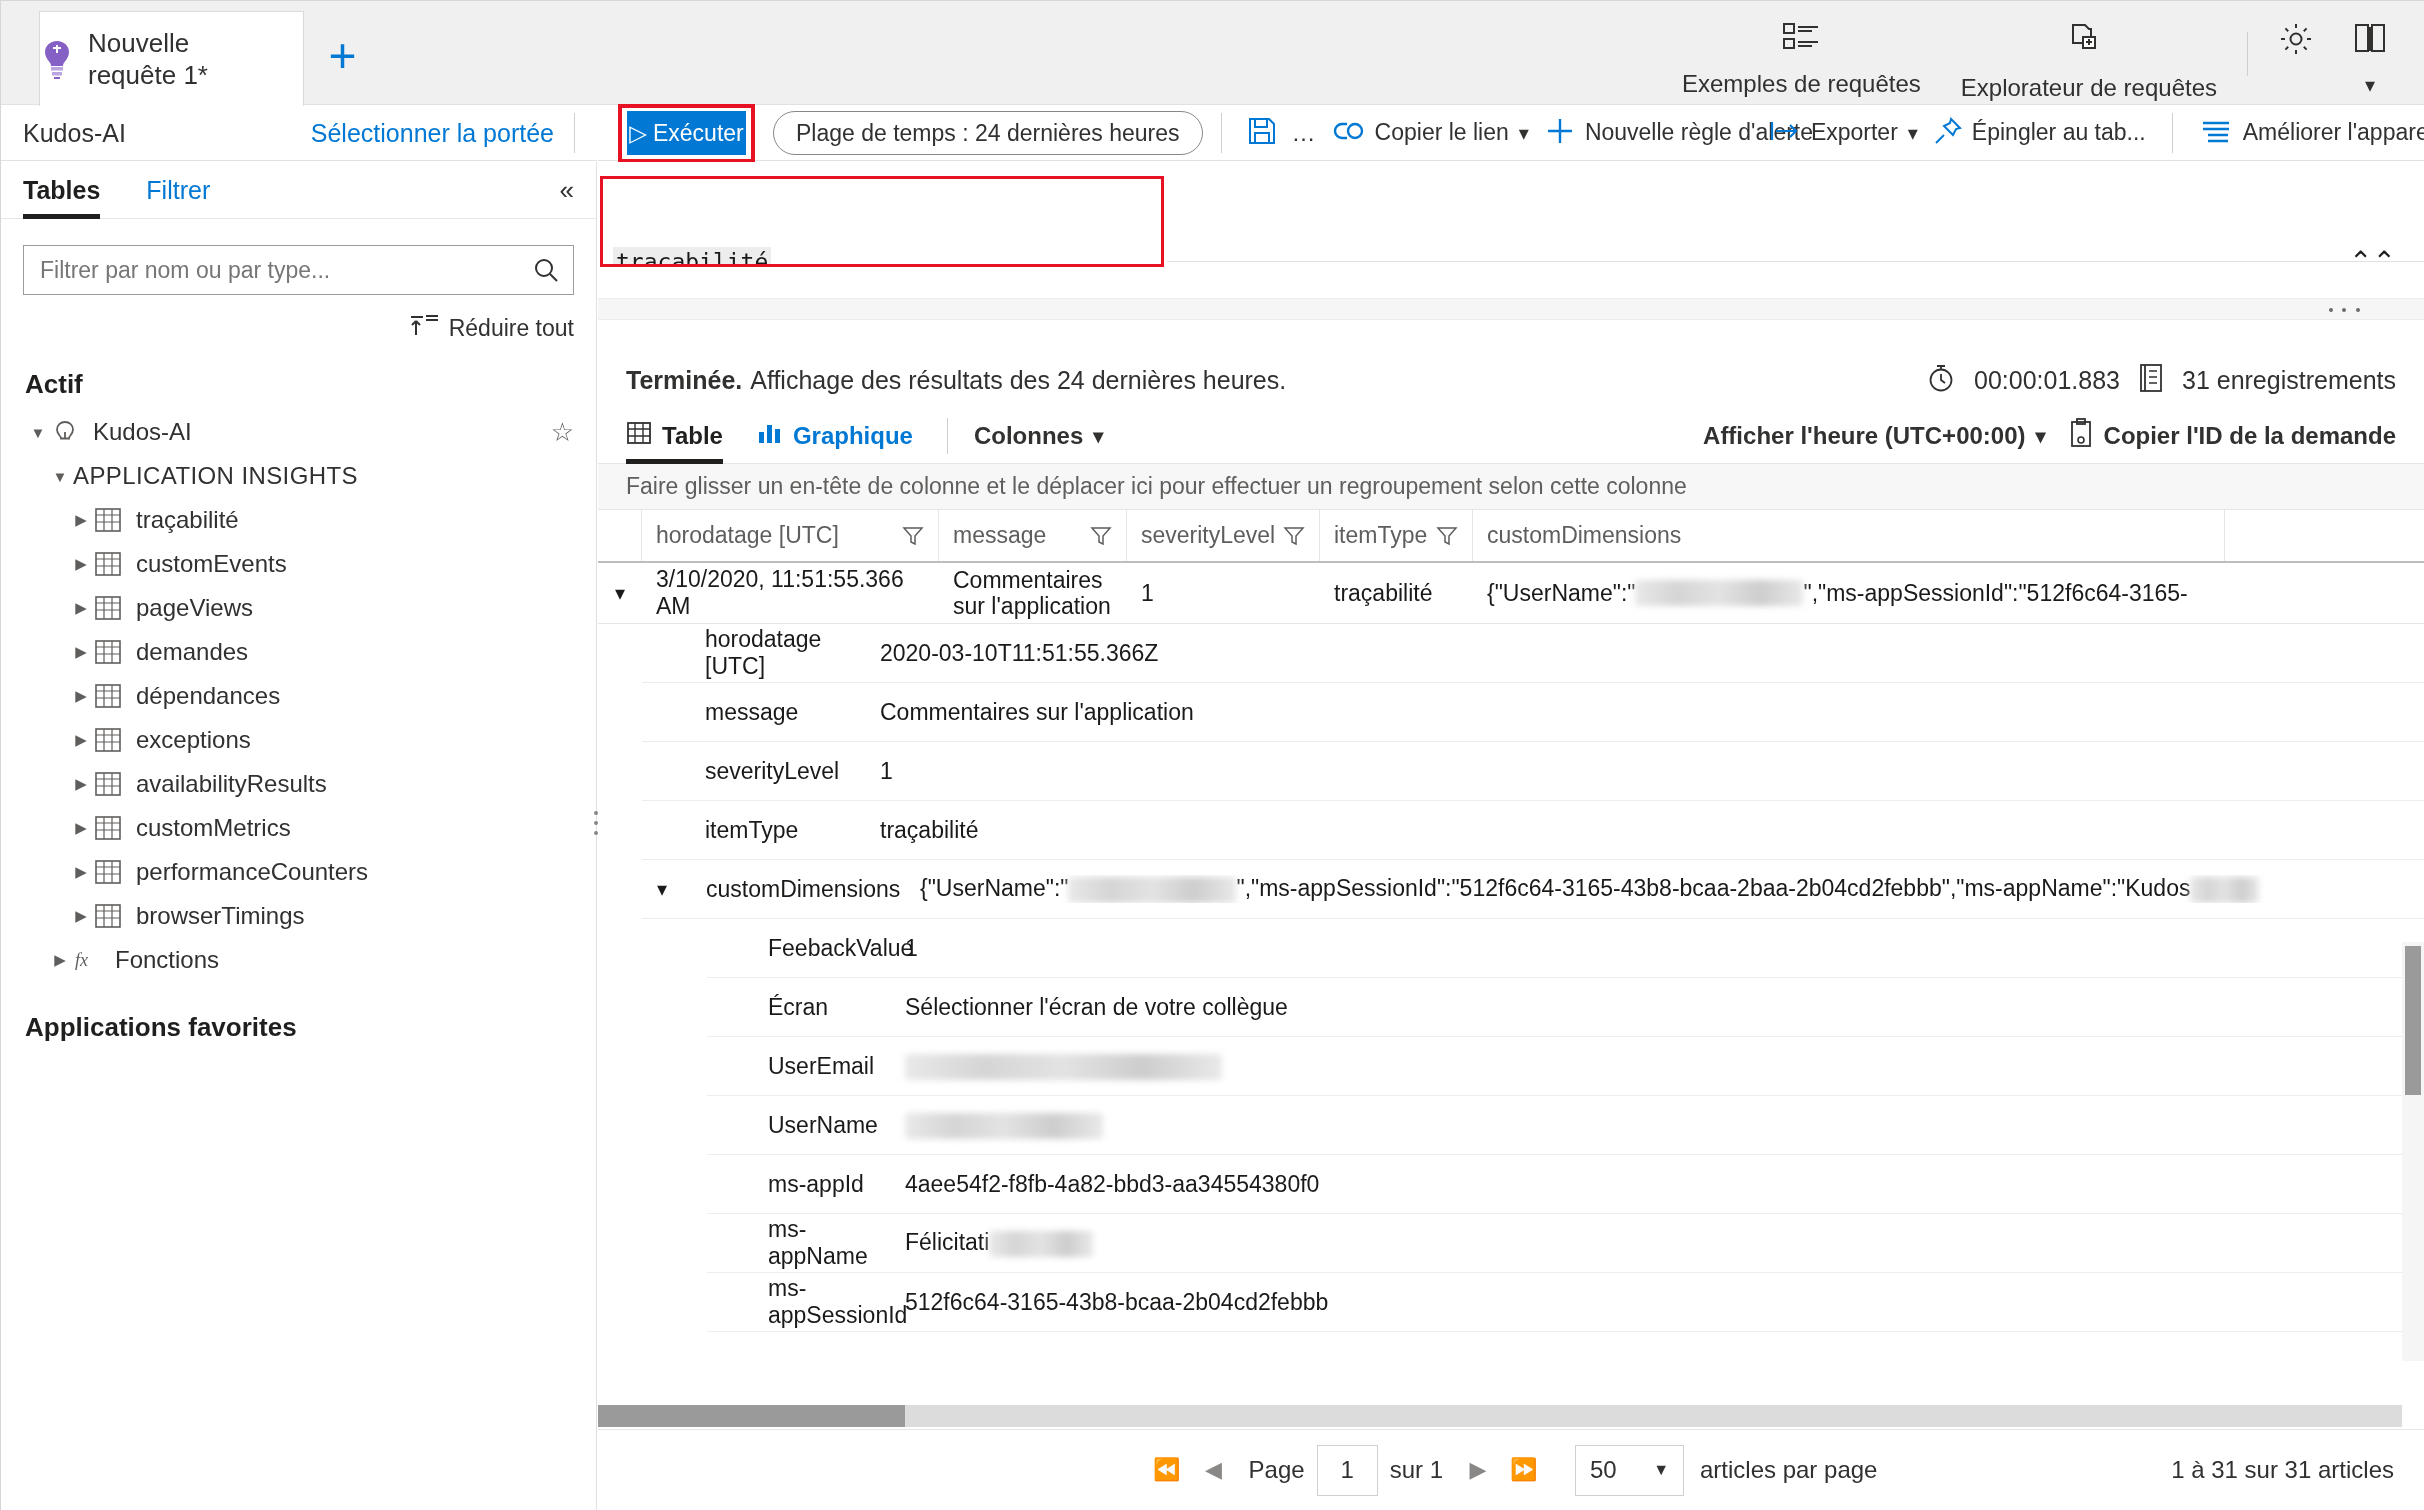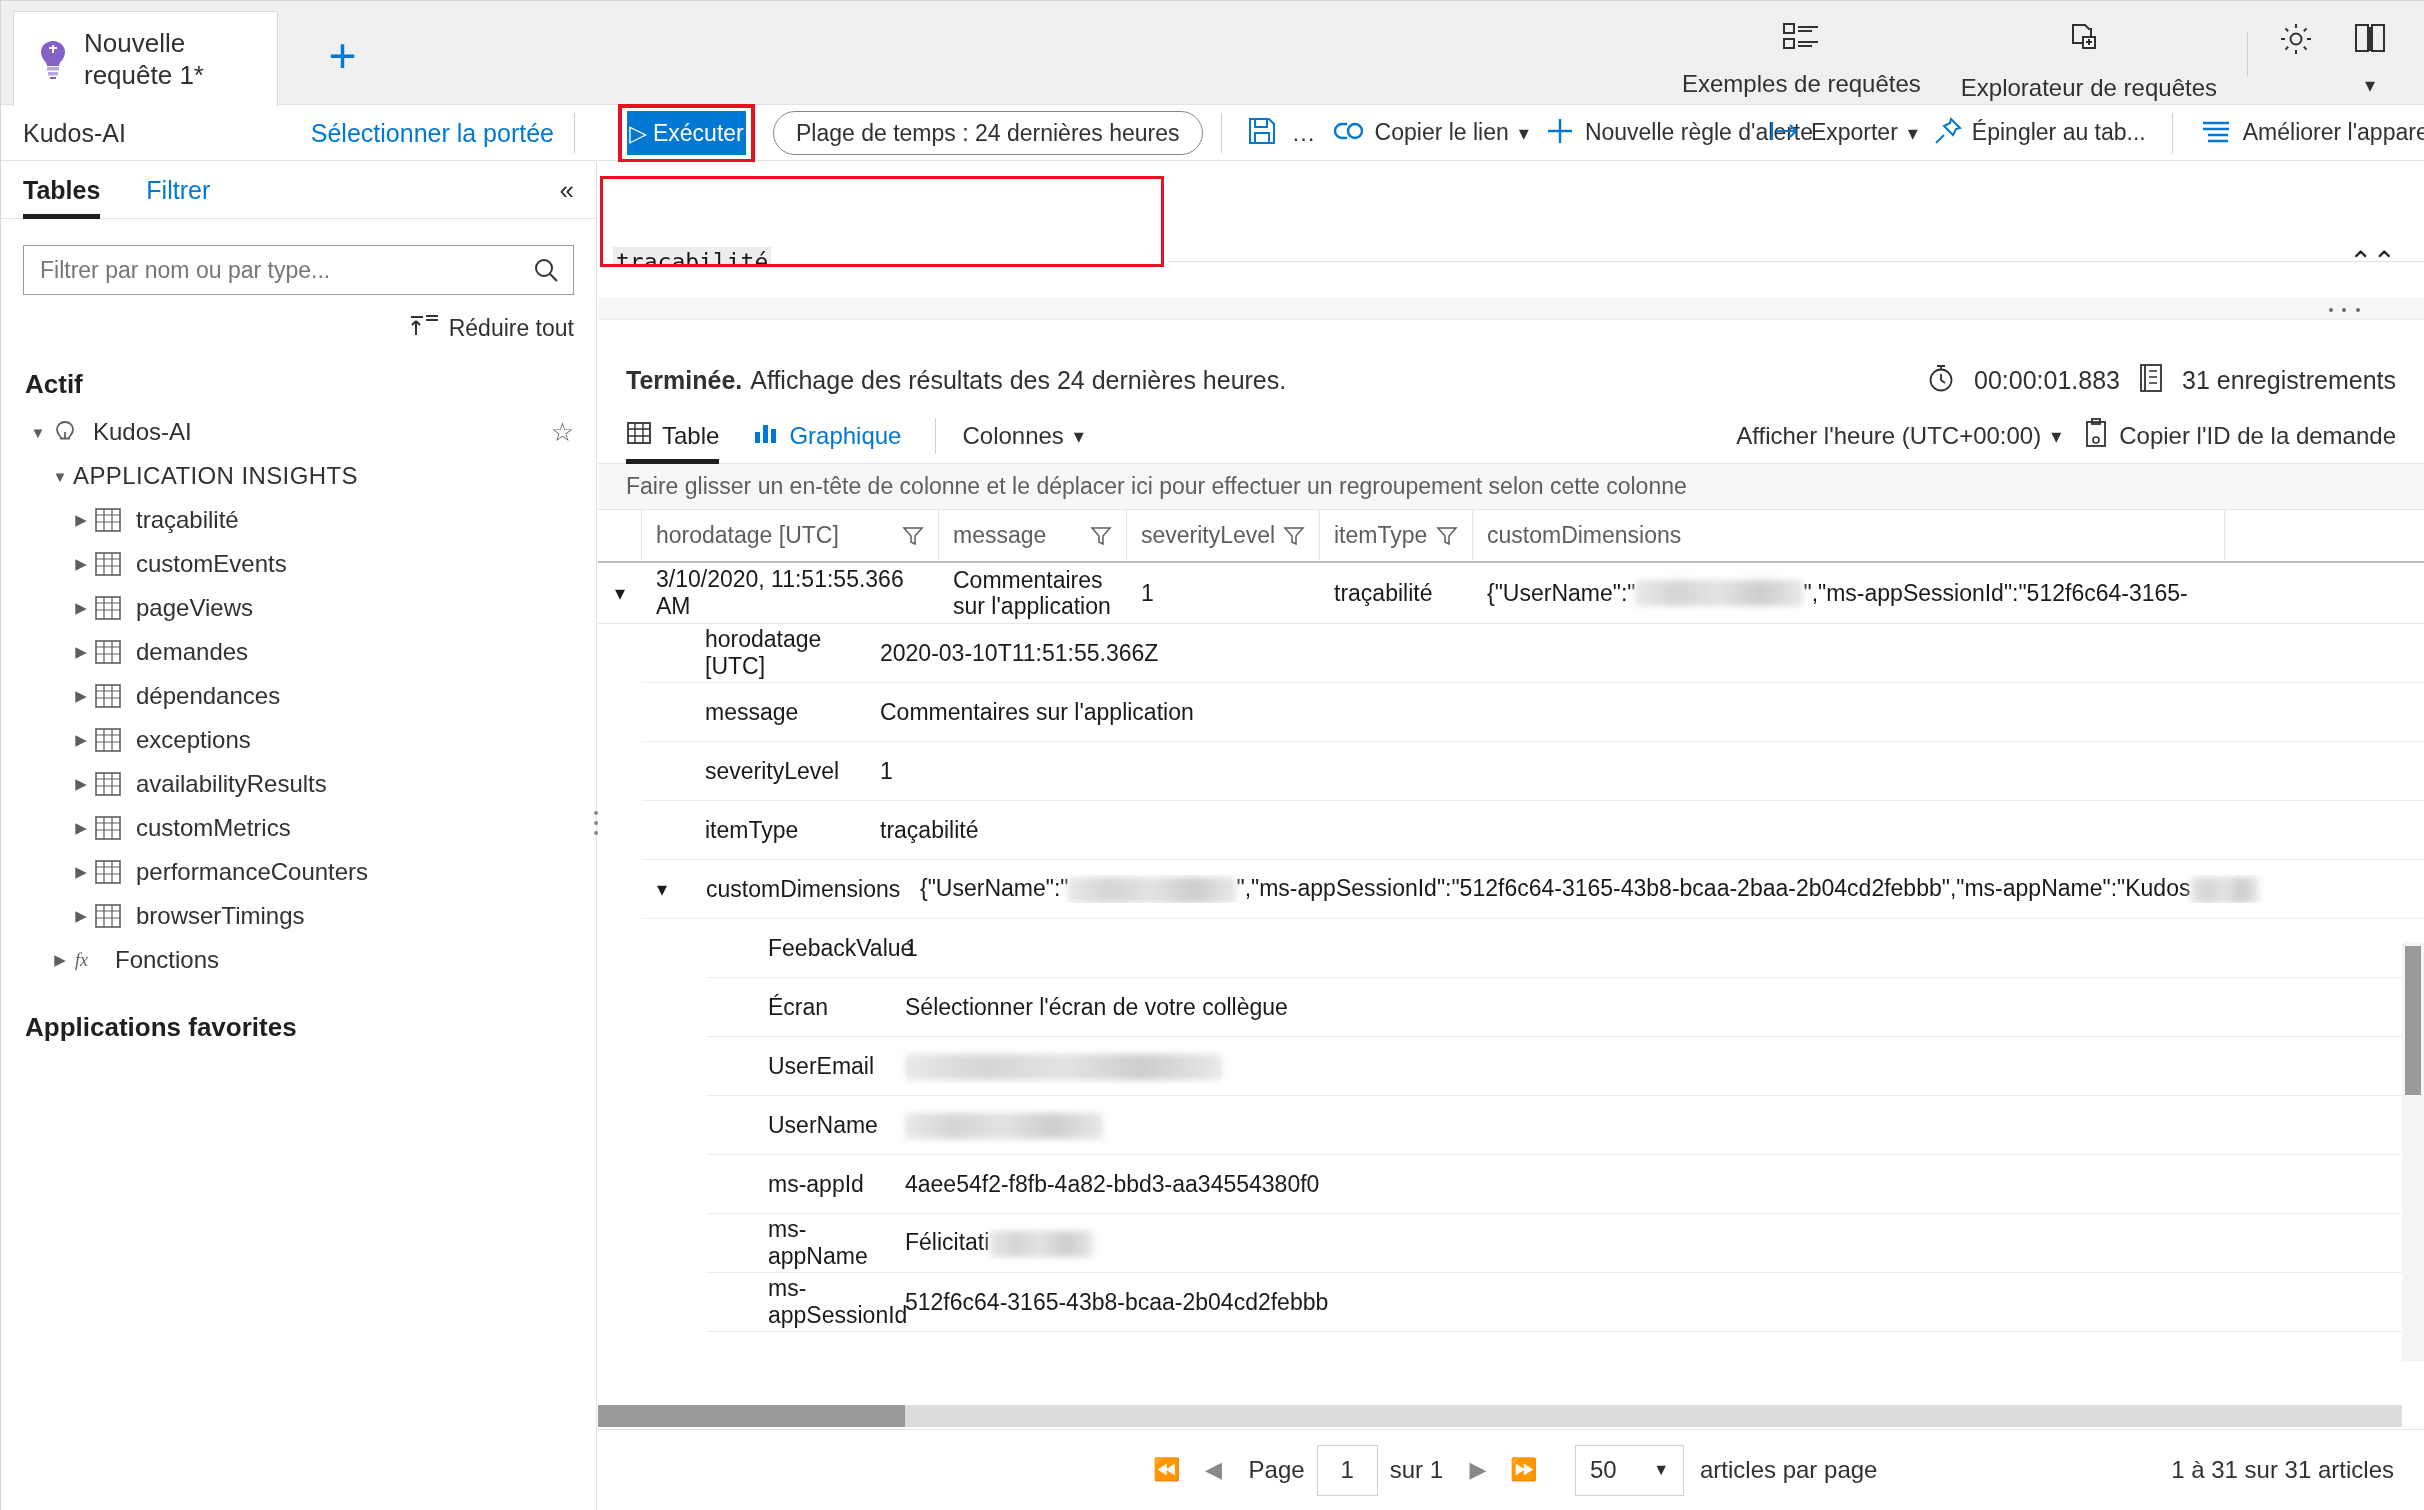--- a/index.html
+++ b/index.html
@@ -18,26 +18,26 @@
     border: 1px solid #d6d6d6;
   }
 
   
   .tabstrip {
     position: absolute; left: 0; top: 0; right: 0; height: 104px;
     background: #f0f0f0;
     border-bottom: 1px solid #e1e1e1;
   }
   .qtab {
-    position: absolute; left: 12px; top: 10px;
+    position: absolute; left: 38px; top: 10px;
     width: 265px; height: 95px;
     background: #ffffff;
     border: 1px solid #dadada;
     border-bottom: none;
-    display: flex; align-items: center; padding-left: 22px; gap: 14px;
+    display: flex; align-items: center; gap: 14px;
   }
   .bulb {
     width: 34px; height: 40px; position: relative; flex: none;
   }
   .bulb svg { display:block; }
   .qtab-label {
     font-size: 26px; color: #323130; line-height: 1.25;
     max-width: 178px;
   }
   .newtab-btn {
@@ -212,21 +212,21 @@
     height: 57px; display: flex; align-items: center; padding: 0 28px;
     font-size: 25px; color: #323130;
   }
   .res-status b { font-weight: bold; margin-right: 8px; }
   .res-stats {
     margin-left: auto; display: flex; align-items: center; gap: 18px;
     font-size: 25px; color: #323130;
   }
   .res-tabs {
     height: 55px; display: flex; align-items: center; padding: 0 28px;
-    border-bottom: 1px solid #e6e6e6; position: relative;
+    border-bottom: 1px solid #e6e6e6; position: relative; font-weight: bold;
   }
   .rtab {
     display: flex; align-items: center; gap: 10px; height: 55px;
     font-size: 24px; margin-right: 34px; cursor: pointer; position: relative;
   }
   .rtab.active { color: #201f1e; }
   .rtab.active::after {
     content: ""; position: absolute; left: 0; right: 0; bottom: 0;
     height: 5px; background: #201f1e;
   }

